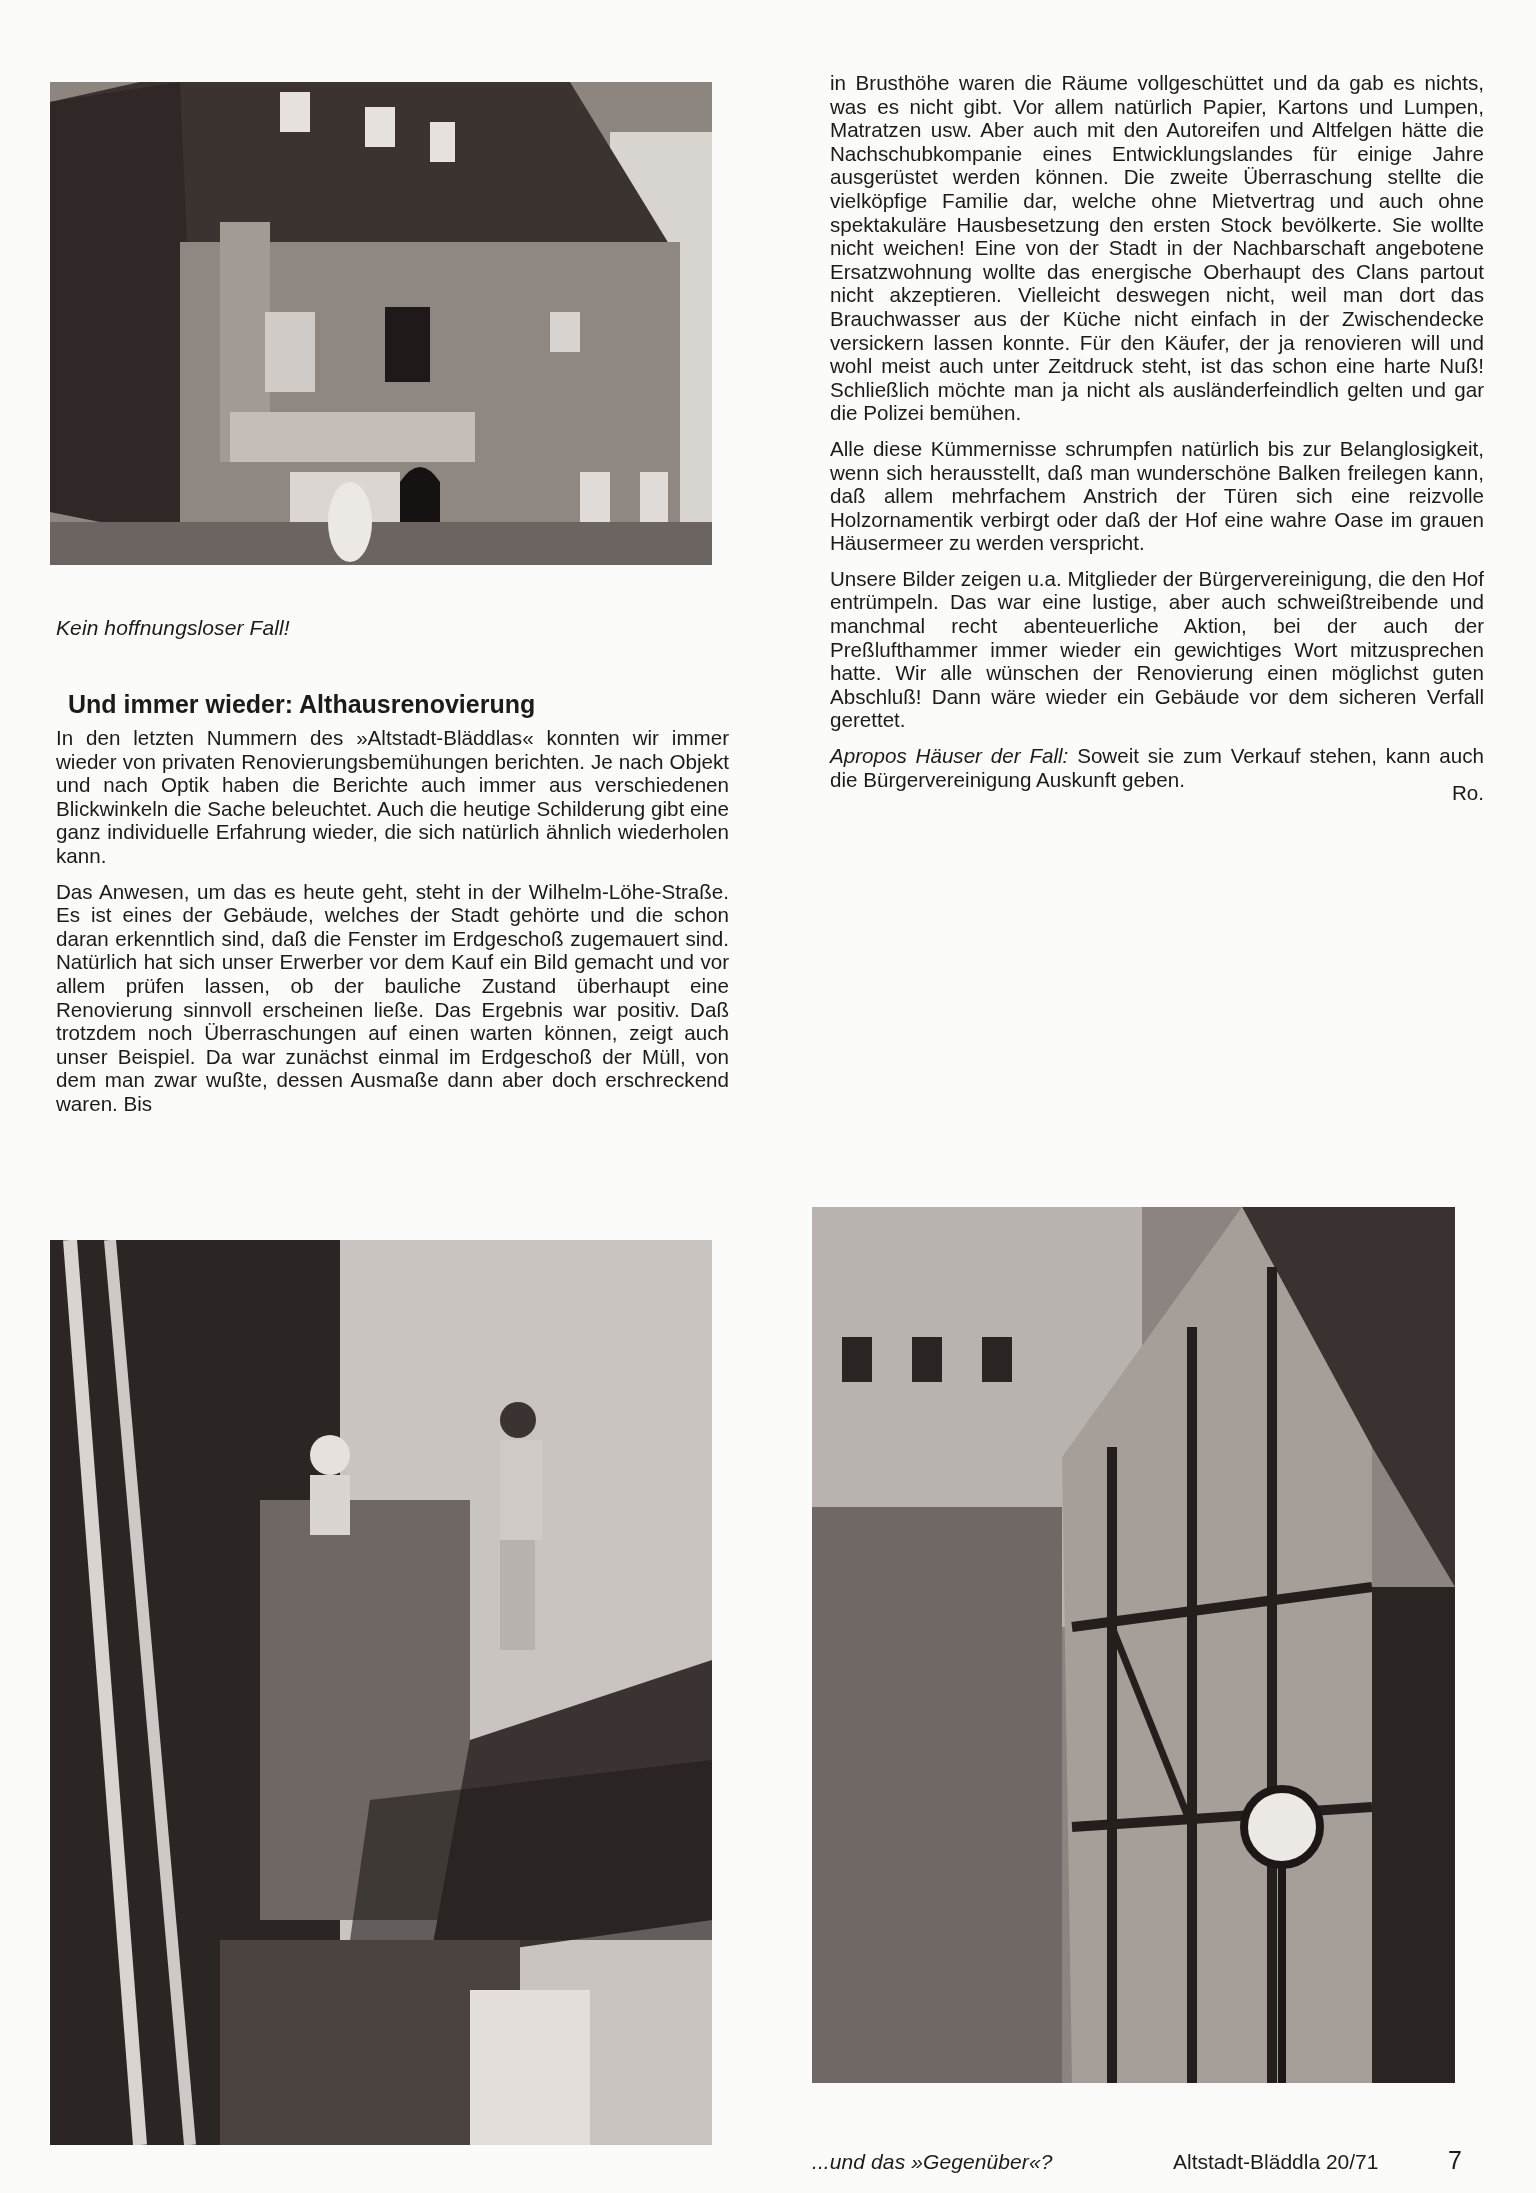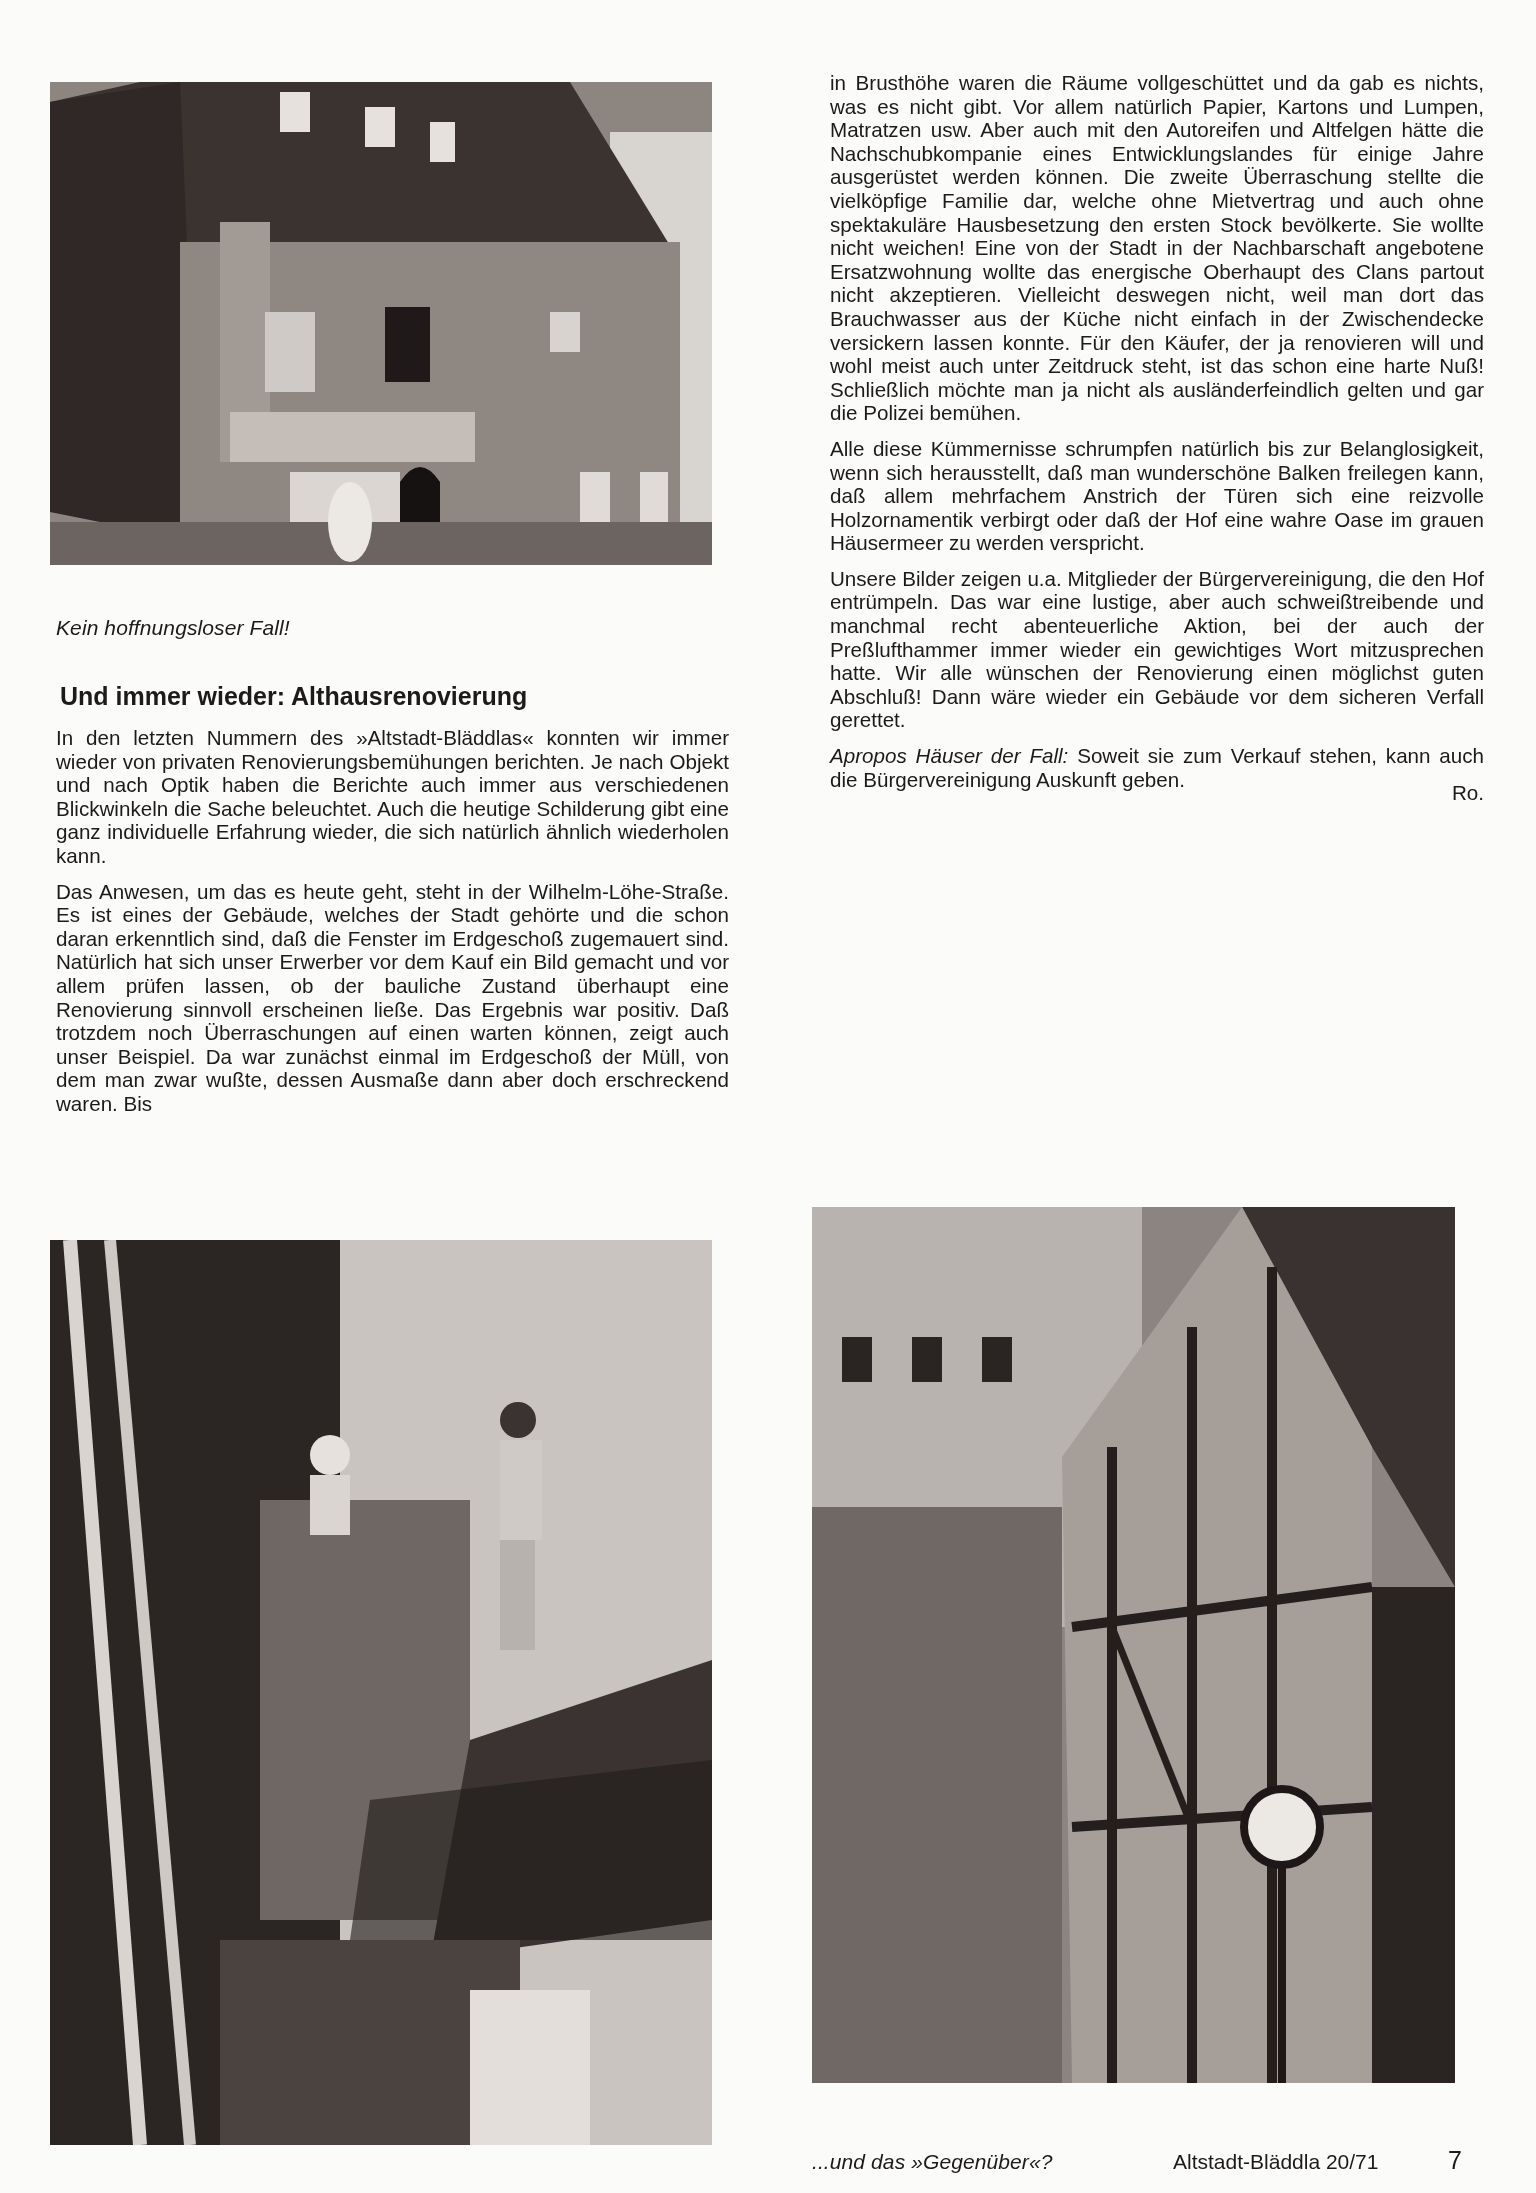--- a/index.html
+++ b/index.html
@@ -44,21 +44,21 @@
     <rect x="230" y="10" width="30" height="40" fill="#e6e1dd"></rect>
     <rect x="315" y="25" width="30" height="40" fill="#e6e1dd"></rect>
     <rect x="380" y="40" width="25" height="40" fill="#e6e1dd"></rect>
     <rect x="0" y="440" width="662" height="43" fill="#6b6460"></rect>
     <ellipse cx="300" cy="440" rx="22" ry="40" fill="#ece8e4"></ellipse>
   </svg>
 </div>
 
 <div class="caption" style="left:56px; top:616px;">Kein hoffnungsloser Fall!</div>
 
-<h1 class="headline" style="margin:4px;">Und immer wieder: Althausrenovierung</h1>
+<h1 class="headline" style="margin:12px;">Und immer wieder: Althausrenovierung</h1>
 
 <div class="col col-left">
   <p>In den letzten Nummern des »Altstadt-Bläddlas« konnten wir immer wieder von privaten Renovierungsbemühungen berichten. Je nach Objekt und nach Optik haben die Berichte auch immer aus verschiedenen Blickwinkeln die Sache beleuchtet. Auch die heutige Schilderung gibt eine ganz individuelle Erfahrung wieder, die sich natürlich ähnlich wiederholen kann.</p>
   <p>Das Anwesen, um das es heute geht, steht in der Wilhelm-Löhe-Straße. Es ist eines der Gebäude, welches der Stadt gehörte und die schon daran erkenntlich sind, daß die Fenster im Erdgeschoß zugemauert sind. Natürlich hat sich unser Erwerber vor dem Kauf ein Bild gemacht und vor allem prüfen lassen, ob der bauliche Zustand überhaupt eine Renovierung sinnvoll erscheinen ließe. Das Ergebnis war positiv. Daß trotzdem noch Überraschungen auf einen warten können, zeigt auch unser Beispiel. Da war zunächst einmal im Erdgeschoß der Müll, von dem man zwar wußte, dessen Ausmaße dann aber doch erschreckend waren. Bis</p>
 </div>
 
 <div class="col col-right">
   <p>in Brusthöhe waren die Räume vollgeschüttet und da gab es nichts, was es nicht gibt. Vor allem natürlich Papier, Kartons und Lumpen, Matratzen usw. Aber auch mit den Autoreifen und Altfelgen hätte die Nachschubkompanie eines Entwicklungslandes für einige Jahre ausgerüstet werden können. Die zweite Überraschung stellte die vielköpfige Familie dar, welche ohne Mietvertrag und auch ohne spektakuläre Hausbesetzung den ersten Stock bevölkerte. Sie wollte nicht weichen! Eine von der Stadt in der Nachbarschaft angebotene Ersatzwohnung wollte das energische Oberhaupt des Clans partout nicht akzeptieren. Vielleicht deswegen nicht, weil man dort das Brauchwasser aus der Küche nicht einfach in der Zwischendecke versickern lassen konnte. Für den Käufer, der ja renovieren will und wohl meist auch unter Zeitdruck steht, ist das schon eine harte Nuß! Schließlich möchte man ja nicht als ausländerfeindlich gelten und gar die Polizei bemühen.</p>
   <p>Alle diese Kümmernisse schrumpfen natürlich bis zur Belanglosigkeit, wenn sich herausstellt, daß man wunderschöne Balken freilegen kann, daß allem mehrfachem Anstrich der Türen sich eine reizvolle Holzornamentik verbirgt oder daß der Hof eine wahre Oase im grauen Häusermeer zu werden verspricht.</p>
   <p>Unsere Bilder zeigen u.a. Mitglieder der Bürgervereinigung, die den Hof entrümpeln. Das war eine lustige, aber auch schweißtreibende und manchmal recht abenteuerliche Aktion, bei der auch der Preßlufthammer immer wieder ein gewichtiges Wort mitzusprechen hatte. Wir alle wünschen der Renovierung einen möglichst guten Abschluß! Dann wäre wieder ein Gebäude vor dem sicheren Verfall gerettet.</p>

